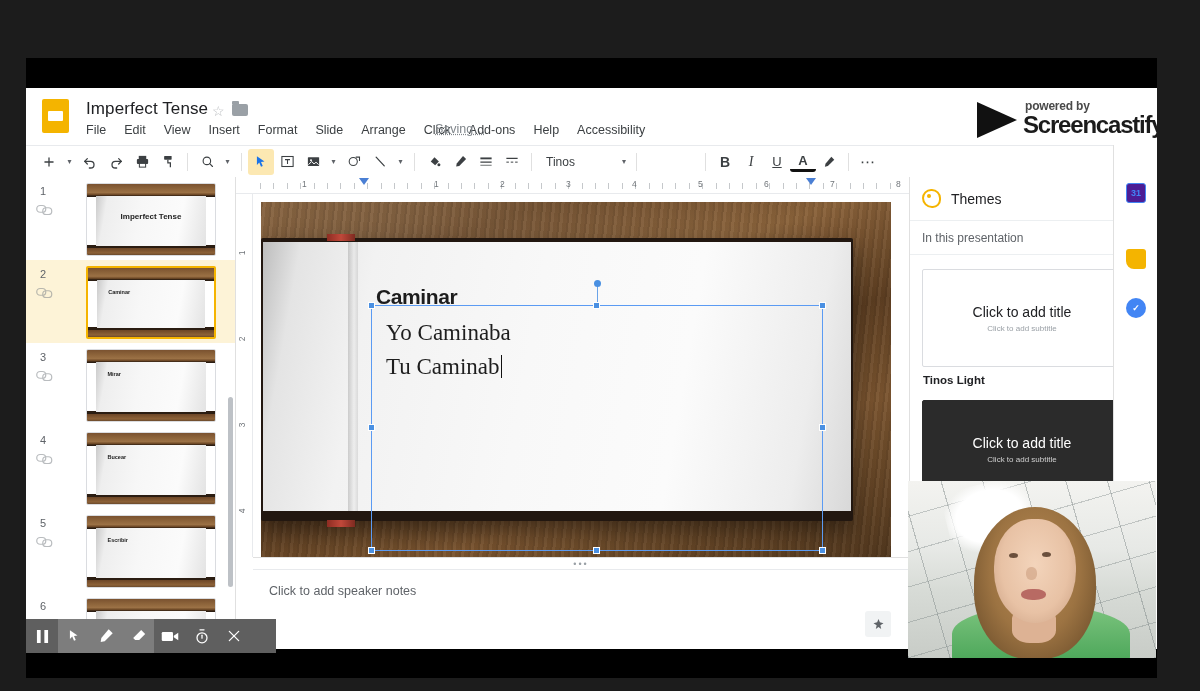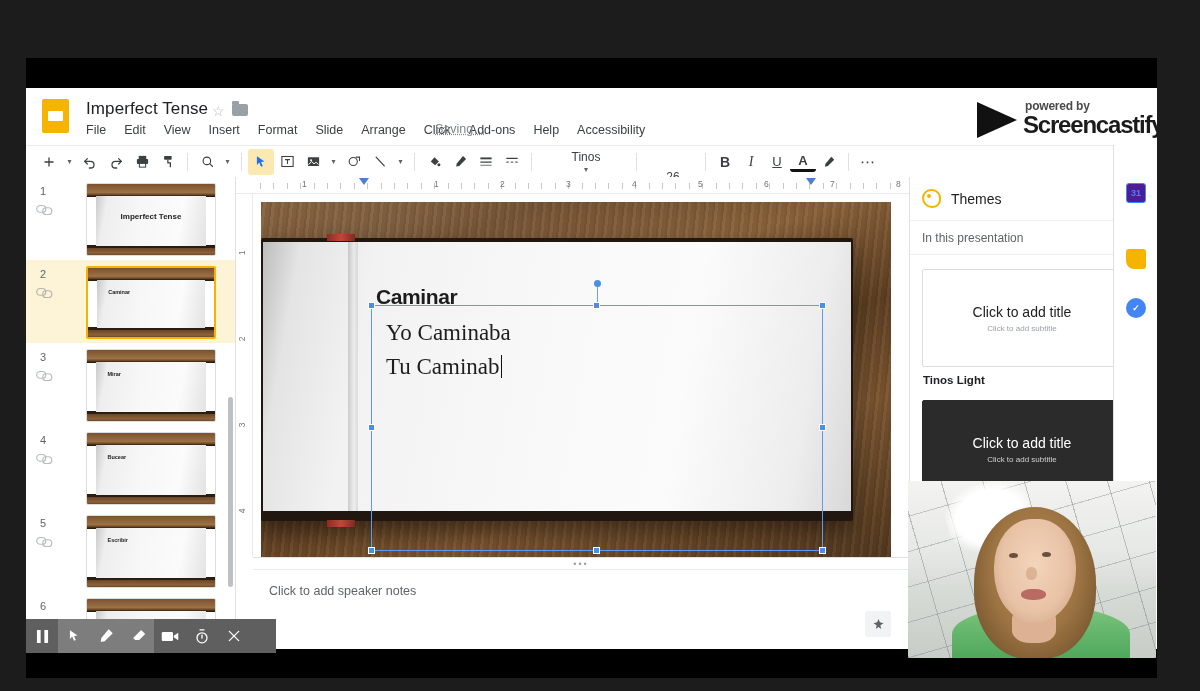--- a/index.html
+++ b/index.html
@@ -88,21 +88,21 @@
   }
   .tb {
     width: 26px; height: 26px; display: flex; align-items: center; justify-content: center;
     font-size: 14px; color: #3c4043; border-radius: 3px;
   }
   .tb.sel { background: #fce8b2; }
   .tb.small { width: 15px; font-size: 8px; color: #5f6368; }
   .tbsep { width: 1px; height: 18px; background: #e0e0e0; margin: 0 6px; }
   .fontbox, .sizebox {
     height: 24px; display: flex; align-items: center; justify-content: space-between;
-    padding: 0 4px 0 8px; font-size: 12px; color: #3c4043; border-radius: 3px; flex-direction: column;
+    padding: 0 4px 0 8px; font-size: 12px; color: #3c4043; border-radius: 3px;
   }
   .fontbox { width: 92px; }
   .sizebox { width: 56px; margin-top: 40px; }
   .caret { font-size: 8px; color: #5f6368; }
   .tb-collapse { position: absolute; right: 12px; top: 4px; }
 
   
   .workspace { position: relative; height: 472px; display: flex; background: #fff; }
 
   

